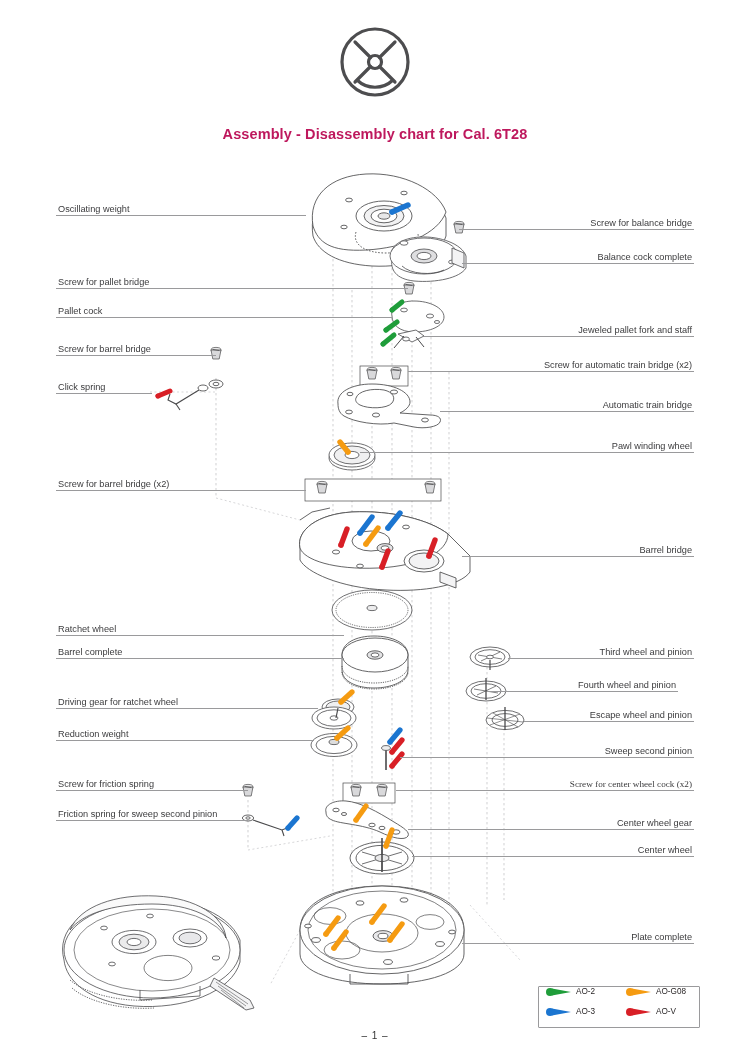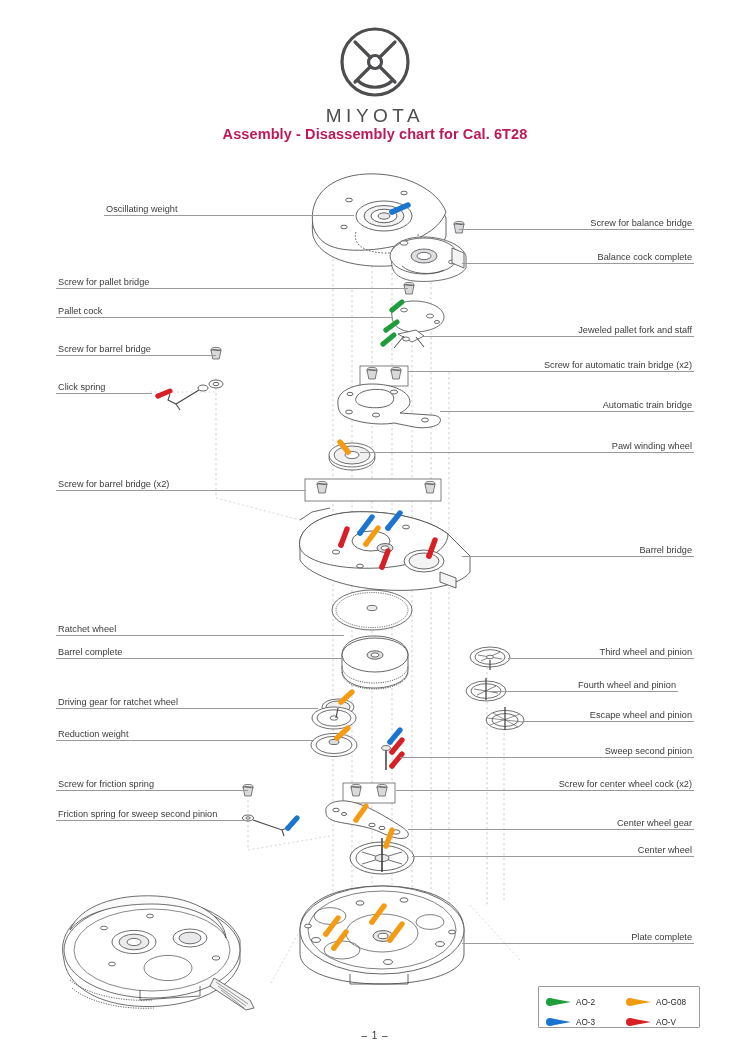--- a/index.html
+++ b/index.html
@@ -25,40 +25,39 @@
 
   
   .art{position:absolute;left:0;top:0;width:750px;height:1060px;
        pointer-events:none;}
 
   
   .legend{position:absolute;left:538px;top:986px;width:160px;height:40px;
           border:1px solid #9a9a9c;background:#fff;border-radius:1px;}
   .legend-grid{display:grid;grid-template-columns:1fr 1fr;
                grid-template-rows:1fr 1fr;width:100%;height:100%;}
-  .lg-item{display:flex;align-items:flex-end;padding-left:7px;gap:4px;}
+  .lg-item{display:flex;align-items:flex-start;padding-left:7px;gap:4px;}
   .lg-txt{font-size:8.2px;color:#231f20;}
 
   
   .footer{position:absolute;left:0;right:0;top:1030px;text-align:center;
           font-size:10px;color:#333;letter-spacing:1px;}
 </style>
 </head>
 <body>
 
 <div class="page">
 
   <div class="logo-wrap">
     <svg class="logo-mark" width="76" height="76" viewBox="0 0 76 76">
       <circle cx="38" cy="38" r="33" fill="none" stroke="#4d4d4f" stroke-width="3.2"></circle>
       <circle cx="38" cy="38" r="6.5" fill="none" stroke="#4d4d4f" stroke-width="3.2"></circle>
       <path d="M18 18 L33.5 33.5 M42.5 42.5 L58 58 M58 18 L42.5 33.5 M33.5 42.5 L18 58" fill="none" stroke="#4d4d4f" stroke-width="3.2" stroke-linecap="round"></path>
       <path d="M20 56 A26 26 0 0 0 56 56" fill="none" stroke="#4d4d4f" stroke-width="3.2"></path>
     </svg>
-    <div class="logo-word">MIYOTA</div>
   </div>
 
   <div class="doc-title">Assembly - Disassembly chart for Cal. 6T28</div>
 
   <svg class="art" viewBox="0 0 750 1060">
     <defs>
       <g id="screwTop">
         <ellipse cx="0" cy="0" rx="5" ry="2.6" fill="#e9e9ea" stroke="#4a4a4c" stroke-width=".7"></ellipse>
         <path d="M-5 0 L-3.2 9 L3.2 9 L5 0 Z" fill="#d9d9db" stroke="#4a4a4c" stroke-width=".7"></path>
         <path d="M-3.5 -0.6 L3.5 0.6" stroke="#4a4a4c" stroke-width=".8"></path>
@@ -389,21 +388,21 @@
       <ellipse cx="216" cy="958" rx="3.8" ry="2.1"></ellipse>
       <path d="M70 980 C86 994 120 1002 152 1000" fill="none" stroke-dasharray="1.3 1.2"></path>
       <path d="M72 988 C88 1002 122 1010 154 1008" fill="none" stroke-dasharray="1.3 1.2"></path>
       <path d="M214 978 L250 1000 L254 1008 L246 1010 L210 986 Z" fill="#f3f3f4"></path>
       <path d="M216 982 L248 1004 M218 986 L246 1006 M221 990 L244 1008" fill="none" stroke-width=".55"></path>
       <path d="M140 990 L140 1000 L200 996 L200 986" fill="none"></path>
     </g>
   </svg>
 
   <div>
-    <div class="lbl left" style="left:56px;width:250px;top:203px;height:13px;margin-left:48px;">
+    <div class="lbl left" style="left:56px;width:250px;top:203px;height:13px;">
       <span class="txt">Oscillating weight</span>
       <span class="rule"></span>
     </div>
     <div class="lbl left" style="left:56px;width:352px;top:276px;height:13px;">
       <span class="txt">Screw for pallet bridge</span>
       <span class="rule"></span>
     </div>
     <div class="lbl left" style="left:56px;width:336px;top:305px;height:13px;">
       <span class="txt">Pallet cock</span>
       <span class="rule"></span>
@@ -484,21 +483,21 @@
       <span class="rule"></span>
     </div>
     <div class="lbl right" style="left:524px;width:170px;top:709px;height:13px;">
       <span class="txt">Escape wheel and pinion</span>
       <span class="rule"></span>
     </div>
     <div class="lbl right" style="left:400px;width:294px;top:745px;height:13px;">
       <span class="txt">Sweep second pinion</span>
       <span class="rule"></span>
     </div>
-    <div class="lbl right" style="left:396px;width:298px;top:778px;height:13px;">
+    <div class="lbl right" style="left:396px;width:298px;top:778px;height:13px;font-family:Liberation Serif, serif;">
       <span class="txt">Screw for center wheel cock (x2)</span>
       <span class="rule"></span>
     </div>
     <div class="lbl right" style="left:408px;width:286px;top:817px;height:13px;">
       <span class="txt">Center wheel gear</span>
       <span class="rule"></span>
     </div>
     <div class="lbl right" style="left:412px;width:282px;top:844px;height:13px;">
       <span class="txt">Center wheel</span>
       <span class="rule"></span>

